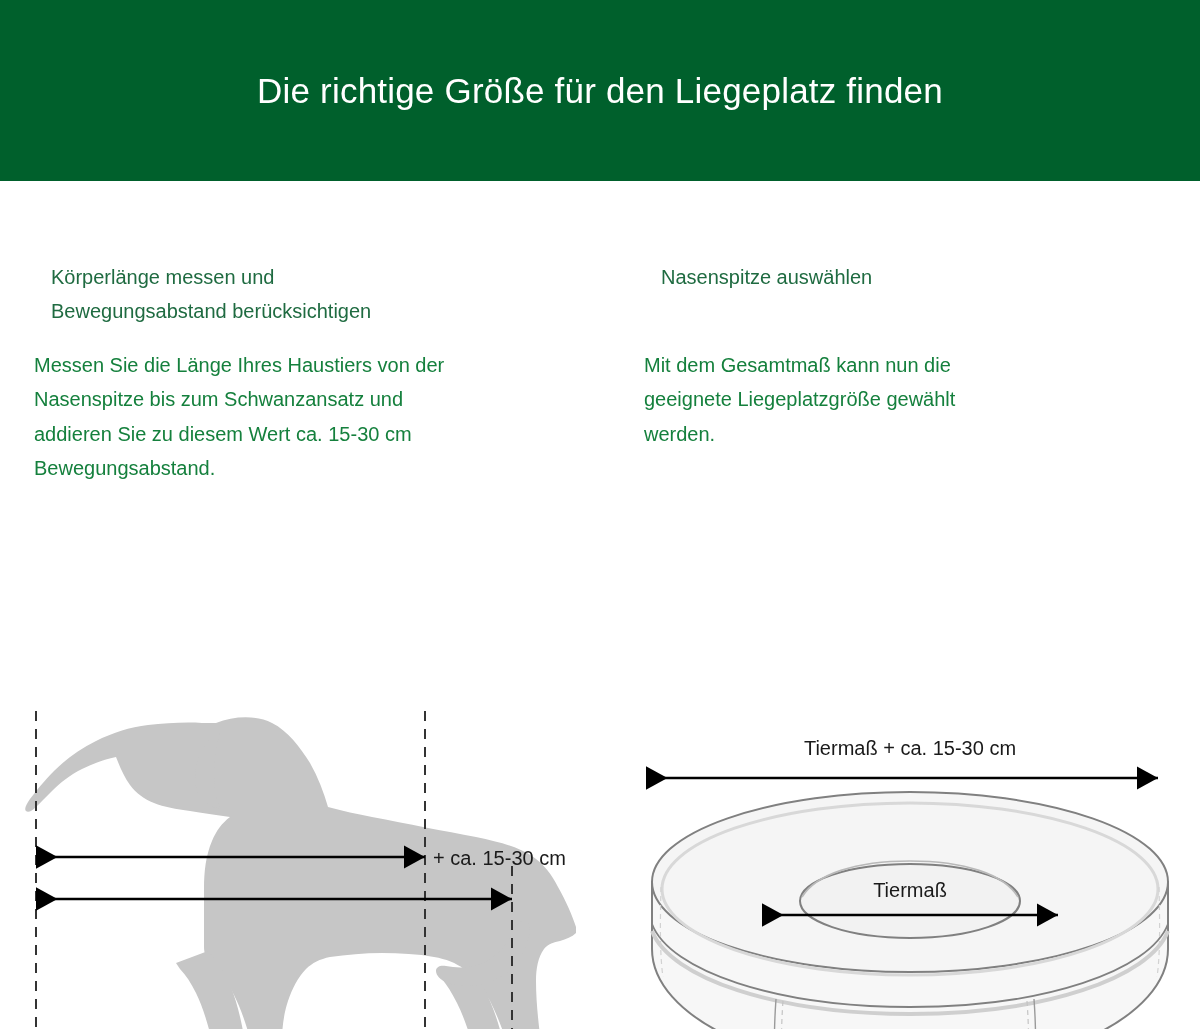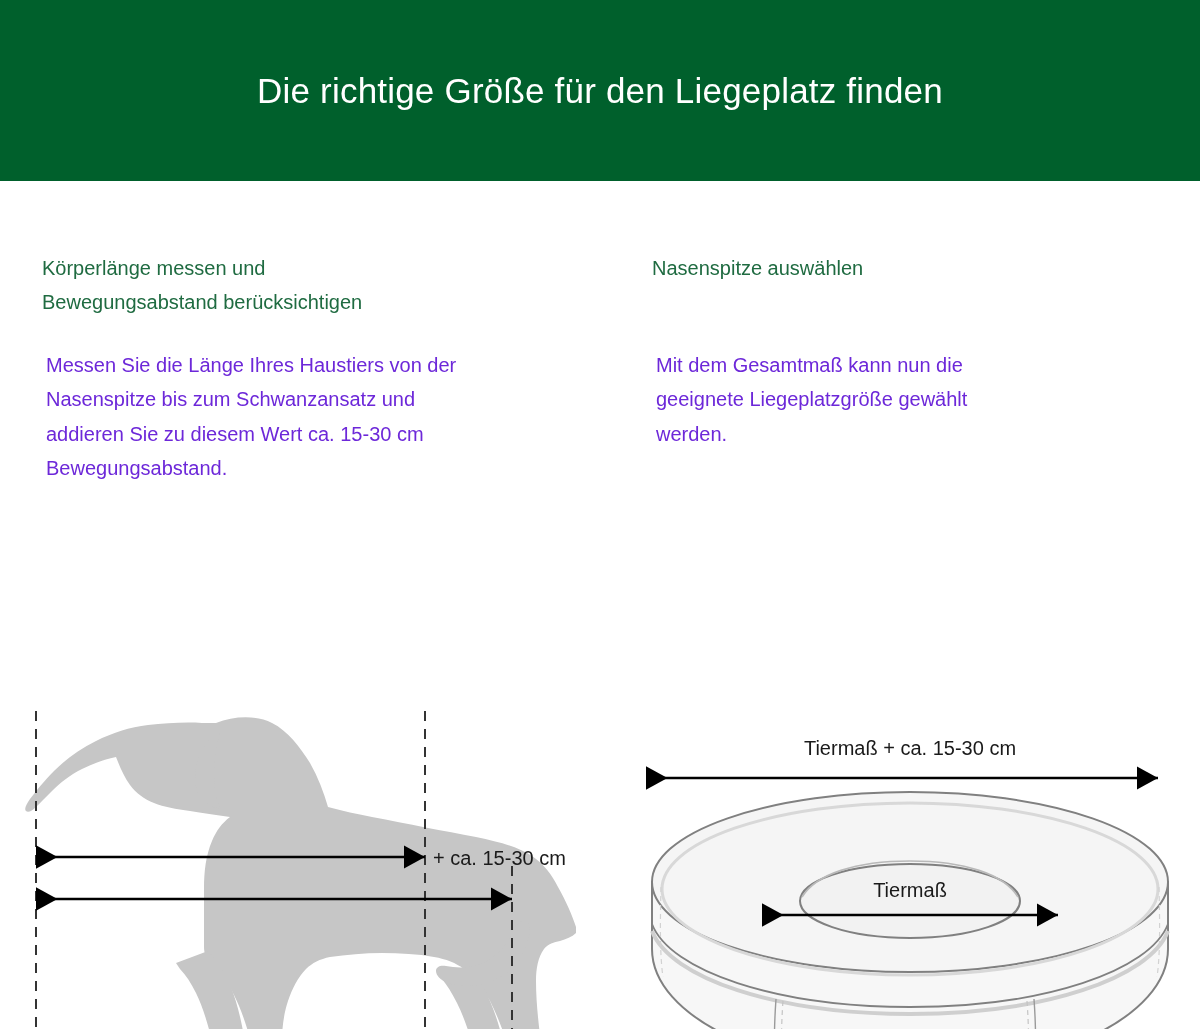--- a/index.html
+++ b/index.html
@@ -56,29 +56,29 @@
   .col-right { left: 644px; width: 540px; }
 
   .sub-heading {
     position: absolute;
     top: 62px;
     left: 0;
     color: #1f6b41;
     font-size: 20px;
     font-weight: 400;
     line-height: 1.72;
-    margin: 8px;
+    margin: 17px;
     white-space: pre-line;
   }
 
   .body-text {
     position: absolute;
     top: 167px;
-    left: 12px;
-    color: #6d28d9;
+    left: 0;
+    color: #15803d;
     font-size: 20px;
     font-weight: 400;
     line-height: 1.72;
     margin: 0;
     white-space: pre-line;
   }
 
   
   .figure {
     position: absolute;

